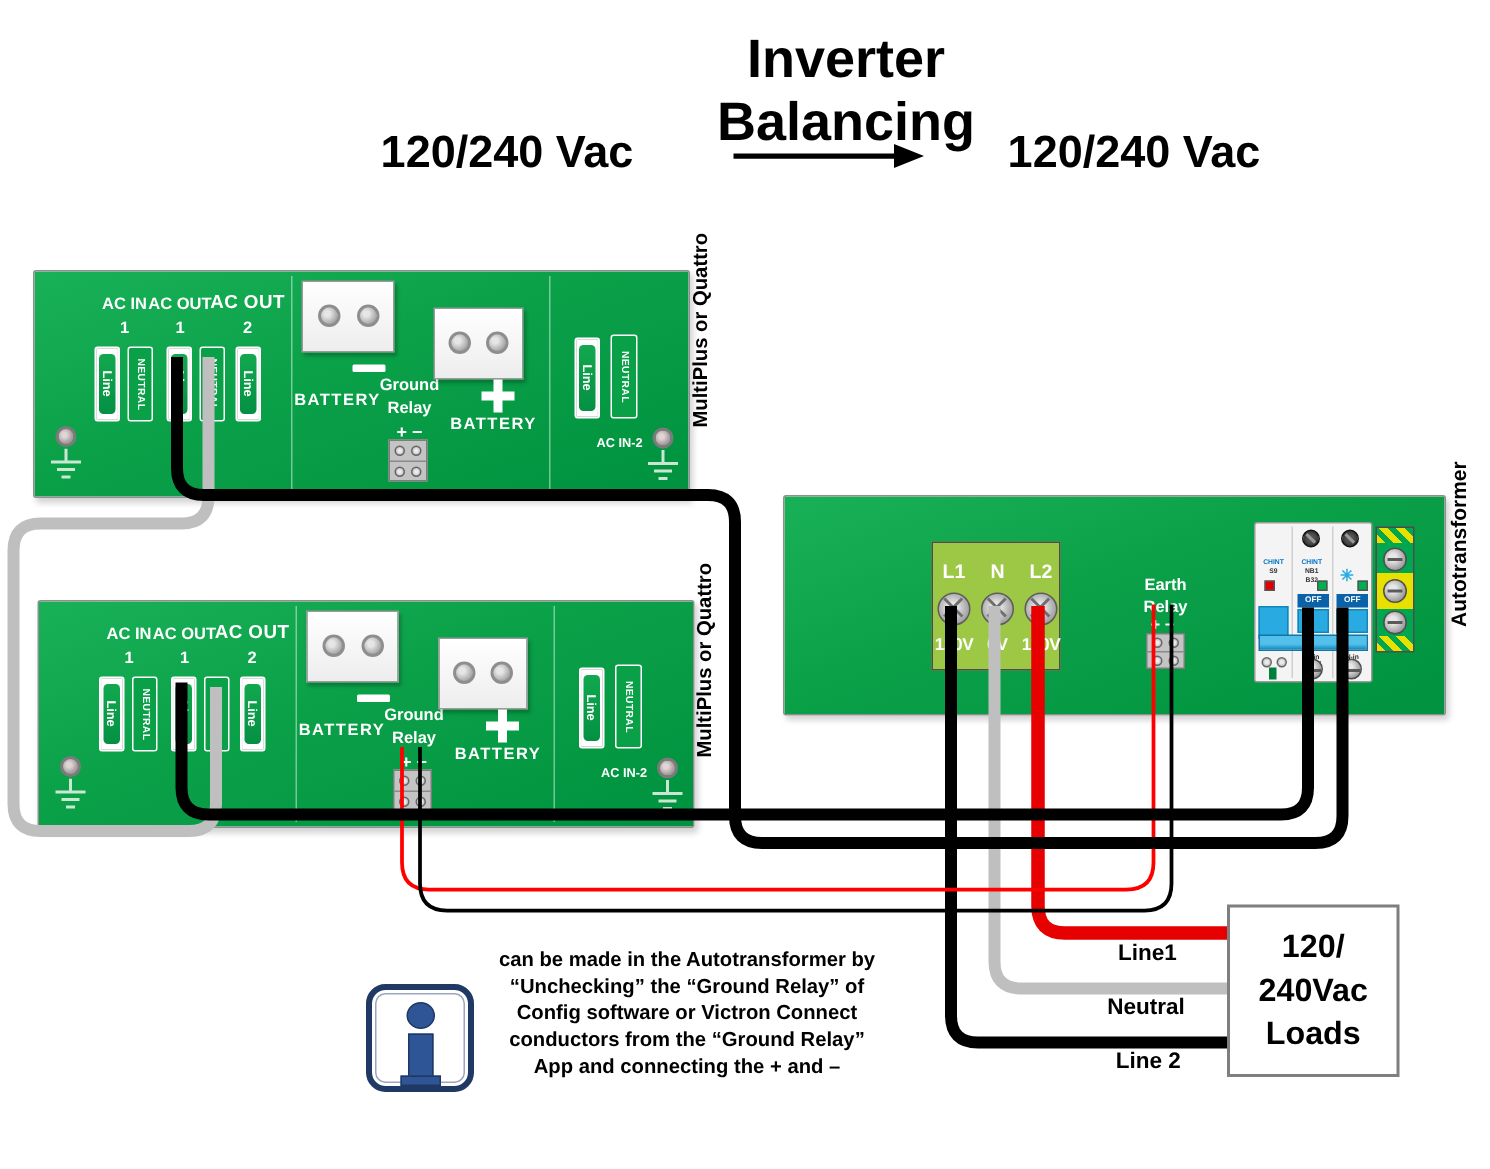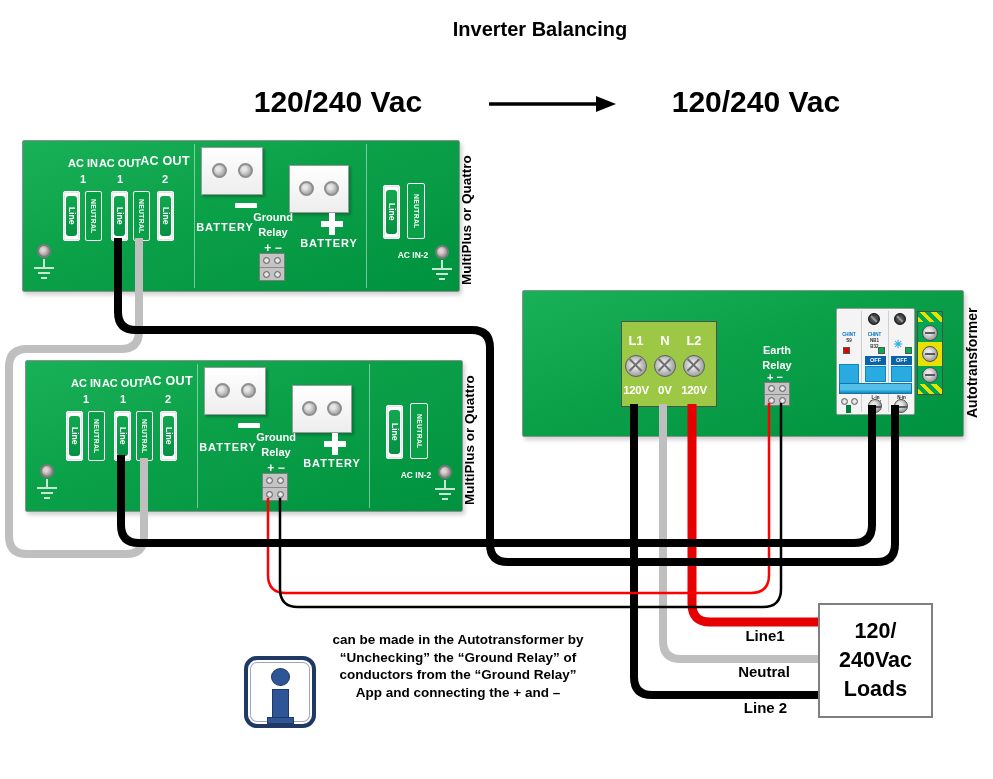--- a/index.html
+++ b/index.html
@@ -1,19 +1,19 @@
 <!DOCTYPE html>
 <html><head>
 <meta charset="utf-8">
 <style>
   html,body{margin:0;padding:0;background:#fff;font-family:"Liberation Sans",sans-serif;}
   #canvas{position:relative;width:993px;height:779px;background:#fff;overflow:hidden;}
   .abs{position:absolute;}
   .board{position:absolute;background:linear-gradient(160deg,#19b158 0%,#0aa048 45%,#00923f 100%);
-         border:1px solid #8f8f8f;border-radius:2px;box-shadow:2px 3px 4px rgba(0,0,0,.18);z-index:1;}
+         border:1px solid #8f8f8f;border-radius:2px;box-shadow:2px 3px 4px rgba(0,0,0,.18);z-index:1;margin-top:40px;}
   .vdiv{position:absolute;top:3px;bottom:3px;width:1px;background:rgba(255,255,255,.45);}
   .lbl{position:absolute;font-weight:bold;color:#000;text-align:center;line-height:1.1;}
   .wlbl{color:#fff;}
   .term{position:absolute;width:17px;height:50px;box-sizing:border-box;display:flex;align-items:center;justify-content:center;}
   .tline{background:#fff;border:1px solid #fff;border-radius:2px;box-shadow:0 0 0 .5px #ccc inset;}
   .tline .tin{background:linear-gradient(#12a84f,#049043);border-radius:3px;width:11px;height:40px;display:flex;align-items:center;justify-content:center;}
   .tneut{background:#0aa048;border:1.5px solid #fff;border-radius:2px;}
   .vtxt{writing-mode:vertical-rl;color:#fff;font-weight:bold;white-space:nowrap;}
   .tline .vtxt{font-size:8.5px;}
   .tneut .vtxt{font-size:6.8px;letter-spacing:.3px;}
@@ -23,21 +23,21 @@
   .bolt{position:absolute;width:15px;height:15px;border-radius:50%;background:radial-gradient(circle at 38% 38%,#e6e6e6 20%,#a9a9a9 70%);border:2.5px solid #8e8e8e;box-sizing:border-box;}
   .minusbar{position:absolute;width:22px;height:5px;background:#fff;border-radius:1px;}
   .plus{position:absolute;width:22px;height:22px;}
   .plus::before{content:"";position:absolute;left:0;top:8px;width:22px;height:6px;background:#fff;}
   .plus::after{content:"";position:absolute;left:8px;top:0;width:6px;height:22px;background:#fff;}
   .relayblock{position:absolute;width:26px;background:#c4c4c4;border:1px solid #7d7d7d;box-sizing:border-box;}
   .relayrow{position:relative;height:13px;border-bottom:1px solid #8a8a8a;}
   .relayrow:last-child{border-bottom:none;}
   .rscrew{position:absolute;top:3px;width:7px;height:7px;border-radius:50%;background:radial-gradient(#ececec 30%,#9d9d9d);border:1px solid #666;box-sizing:border-box;}
   .side-label{position:absolute;writing-mode:vertical-rl;transform:rotate(180deg);font-weight:bold;color:#000;text-align:center;white-space:nowrap;z-index:1;}
-  .ltb{position:absolute;width:96px;height:86px;background:#9dc845;border:1.5px solid #4e4e4e;box-sizing:border-box;}
+  .ltb{position:absolute;width:86px;height:86px;background:#9dc845;border:1.5px solid #4e4e4e;box-sizing:border-box;}
   .xscrew{position:absolute;width:22px;height:22px;border-radius:50%;background:radial-gradient(circle at 45% 45%,#ececec 15%,#b5b5b5 55%,#7e7e7e);border:1.5px solid #5c5c5c;box-sizing:border-box;}
   .xscrew::before,.xscrew::after{content:"";position:absolute;left:1px;top:8px;width:17px;height:2.2px;background:#6f6f6f;}
   .xscrew::before{transform:rotate(45deg);}
   .xscrew::after{transform:rotate(-45deg);}
   .breaker{position:absolute;width:77px;height:105px;background:#f4f4f4;border:1px solid #9a9a9a;border-radius:2px;}
   .bcol-div{position:absolute;top:2px;bottom:2px;width:1px;background:#cfcfcf;}
   .bscrew{position:absolute;width:12px;height:12px;border-radius:50%;background:radial-gradient(#555 30%,#1c1c1c);border:1px solid #111;box-sizing:border-box;}
   .bscrew::before{content:"";position:absolute;left:1px;top:4px;width:8px;height:1.5px;background:#999;transform:rotate(45deg);}
   .btxt{position:absolute;font-weight:bold;text-align:center;line-height:1.05;}
   .bsq{position:absolute;width:7px;height:7px;border:1px solid #555;box-sizing:border-box;}
@@ -60,21 +60,21 @@
   .idot{width:17px;height:17px;border-radius:50%;background:#2e5596;border:1px solid #1f3864;margin-top:8px;}
   .ibody{width:15px;height:29px;background:#2e5596;border:1px solid #1f3864;margin-top:3px;}
   .ibase{width:25px;height:5px;background:#2e5596;border:1px solid #1f3864;margin-top:-1px;}
   .hdr{position:absolute;font-weight:bold;color:#000;text-align:center;z-index:3;}
 </style>
 </head>
 <body>
 
 <div id="canvas">
 
-  <div class="hdr" style="left:390px;top:18px;width:300px;font-size:20px;">Inverter Balancing</div>
+  <div class="hdr" style="left:414px;top:18px;width:300px;font-size:36px;">Inverter Balancing</div>
   <div class="hdr" style="left:238px;top:85px;width:200px;font-size:30px;">120/240 Vac</div>
   <div class="hdr" style="left:656px;top:85px;width:200px;font-size:30px;">120/240 Vac</div>
   <svg class="abs overlay" style="left:486px;top:93px;" width="132" height="22">
     <line x1="3" y1="11" x2="112" y2="11" stroke="#000" stroke-width="3.5"></line>
     <polygon points="110,3 130,11 110,19" fill="#000"></polygon>
   </svg>
 
   <div class="board" style="left:22px;top:140px;width:436px;height:150px;">
     <div class="vdiv" style="left:171px;"></div>
     <div class="vdiv" style="left:343px;"></div>
@@ -336,17 +336,18 @@
   <div class="wirelabel" style="left:718px;top:699px;width:95px;">Line 2</div>
 
   <div class="infoicon" style="left:244px;top:656px;">
     <div class="idot"></div>
     <div class="ibody"></div>
     <div class="ibase"></div>
   </div>
   <div class="note" style="left:328px;top:631px;">
     <div>can be made in the Autotransformer by</div>
     <div>“Unchecking” the “Ground Relay” of</div>
+    <div>Config software or Victron Connect</div>
     <div>conductors  from the “Ground Relay”</div>
     <div>App and connecting the + and –</div>
   </div>
 
 </div>
 
 </body></html>

